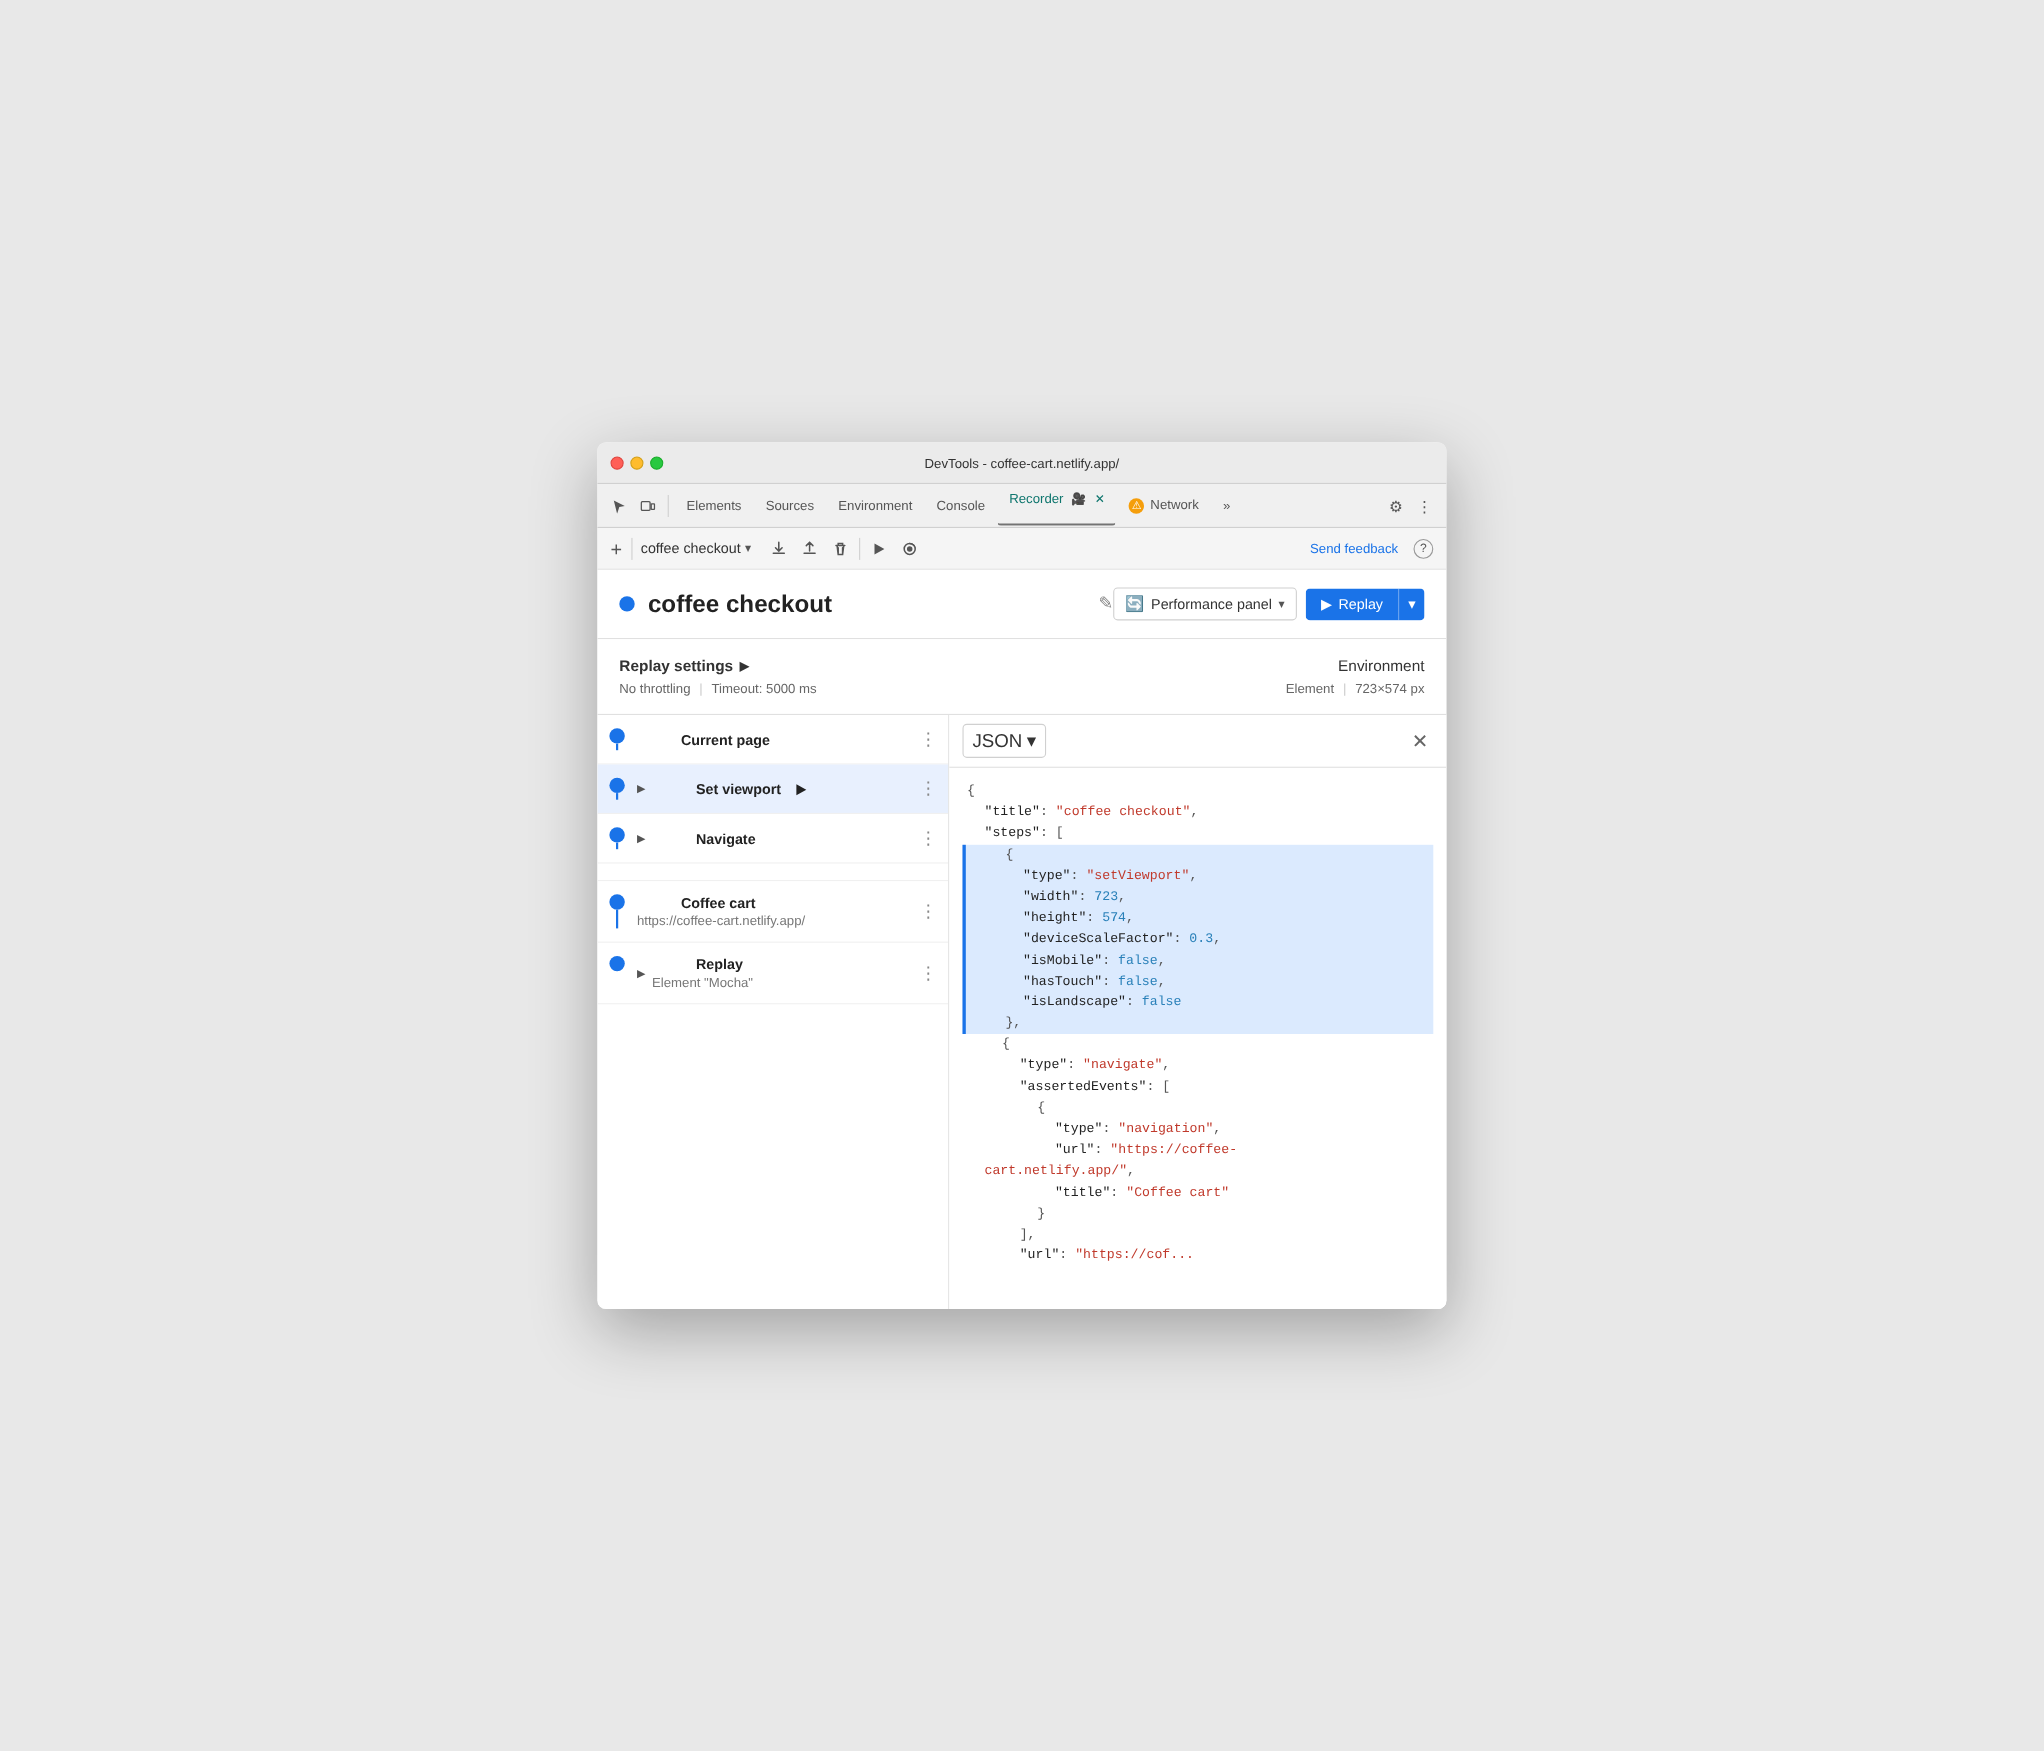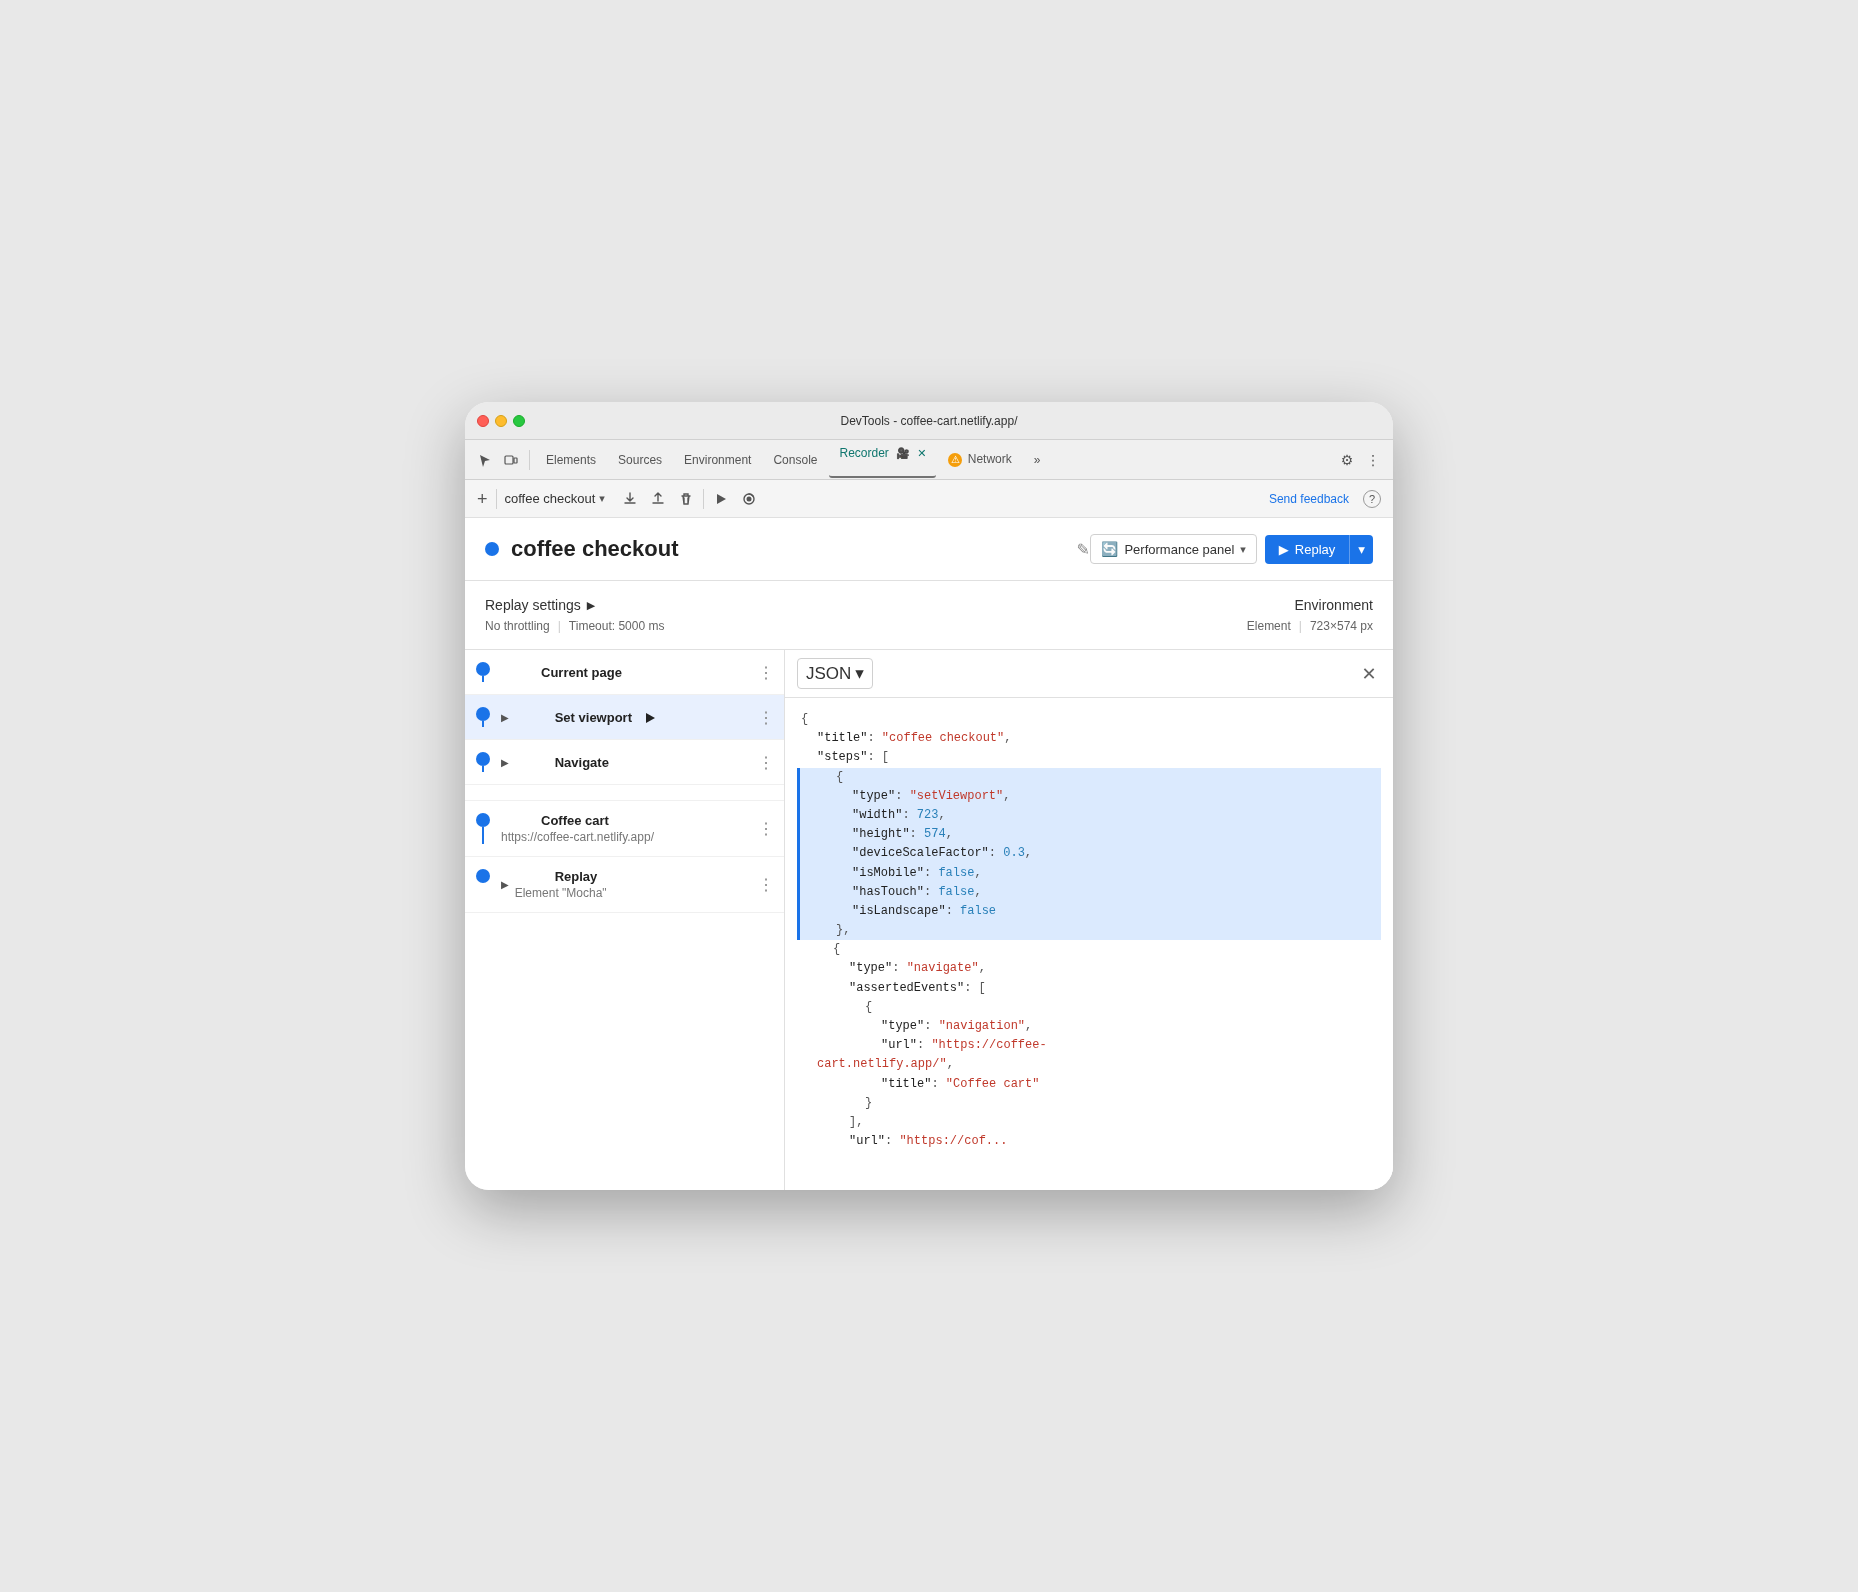--- a/index.html
+++ b/index.html
@@ -5,23 +5,23 @@
     * { box-sizing: border-box; margin: 0; padding: 0; }
     body {
       background: #e8e8e8;
       display: flex;
       justify-content: center;
       align-items: center;
       min-height: 100vh;
       font-family: -apple-system, BlinkMacSystemFont, 'Segoe UI', sans-serif;
     }
     .window {
-      width: 928px;
+      width: 772px;
       background: #f5f5f5;
-      border-radius: 24px;
+      border-radius: 8px;
       box-shadow: 0 20px 60px rgba(0,0,0,0.3);
       overflow: hidden;
     }
     
     .title-bar {
       background: #ebebeb;
       height: 38px;
       display: flex;
       align-items: center;
       padding: 0 12px;
@@ -256,21 +256,21 @@
       background: white;
       padding: 16px 20px;
       border-bottom: 1px solid #e0e0e0;
       display: flex;
       align-items: flex-start;
       justify-content: space-between;
     }
     .settings-left { }
     .settings-title {
       font-size: 14px;
-      font-weight: 400;
+      font-weight: 700;
       color: #333;
       display: flex;
       align-items: center;
       gap: 6px;
       cursor: pointer;
     }
     .settings-details {
       font-size: 12px;
       color: #666;
       margin-top: 6px;

